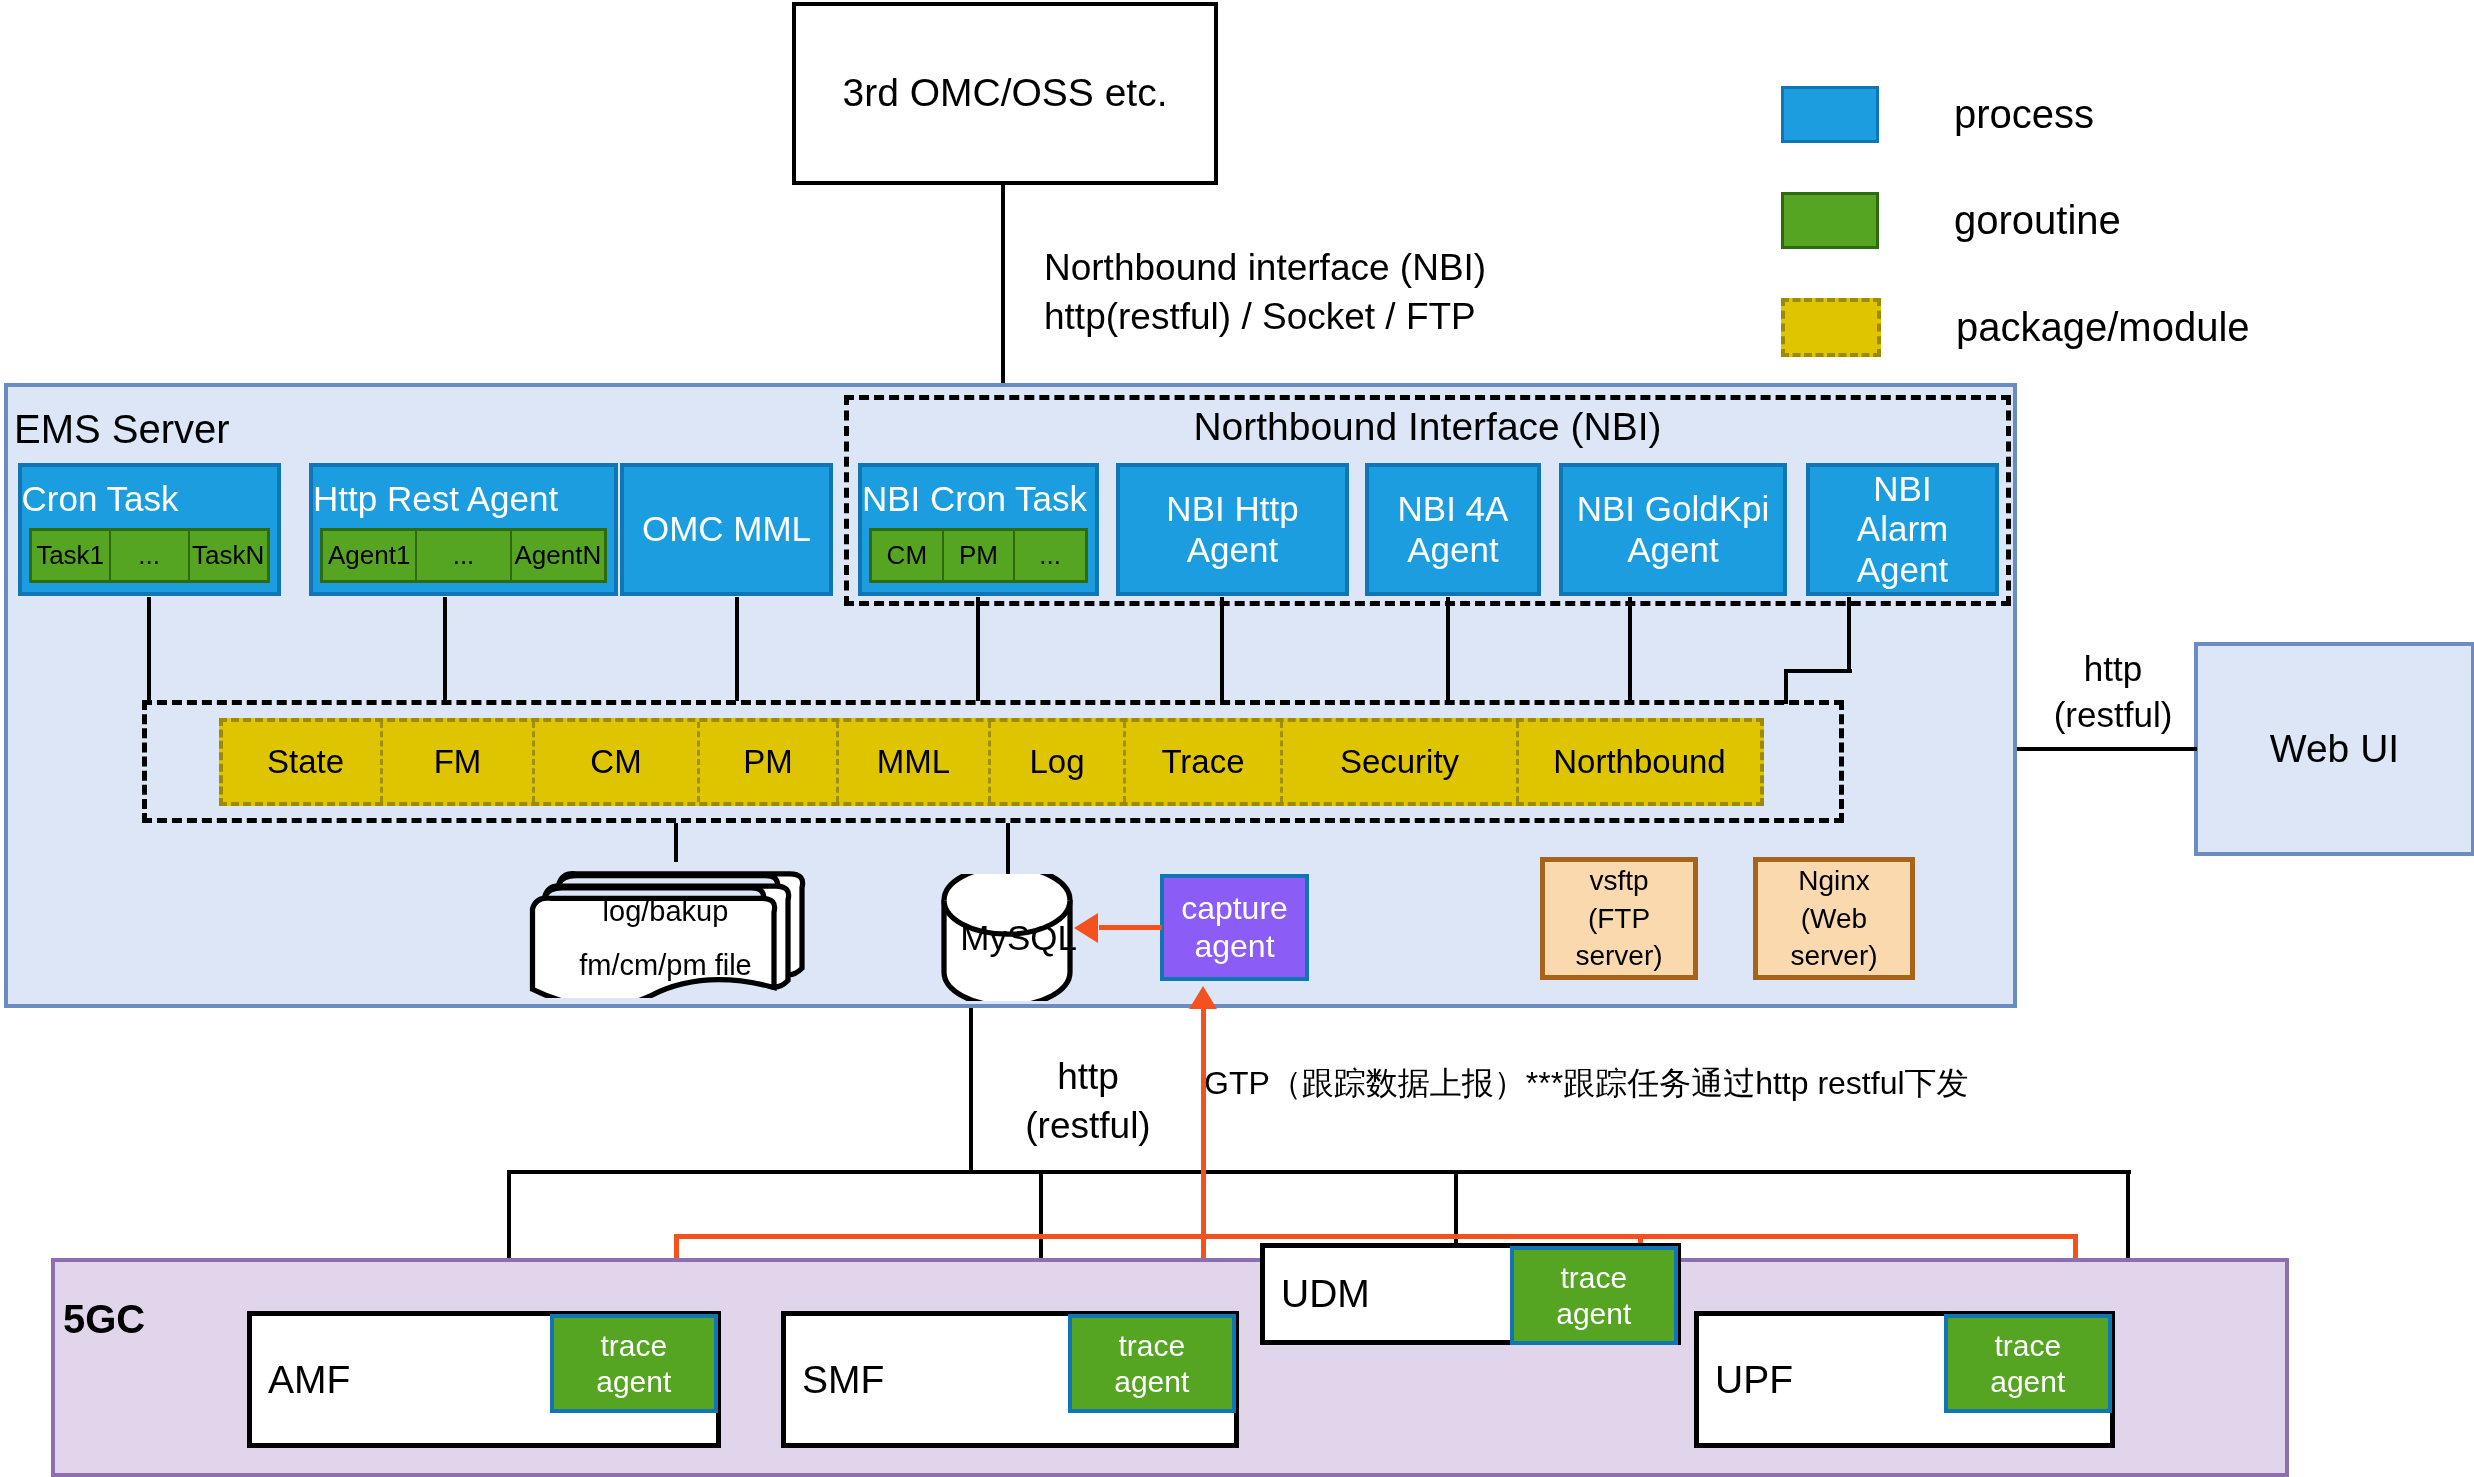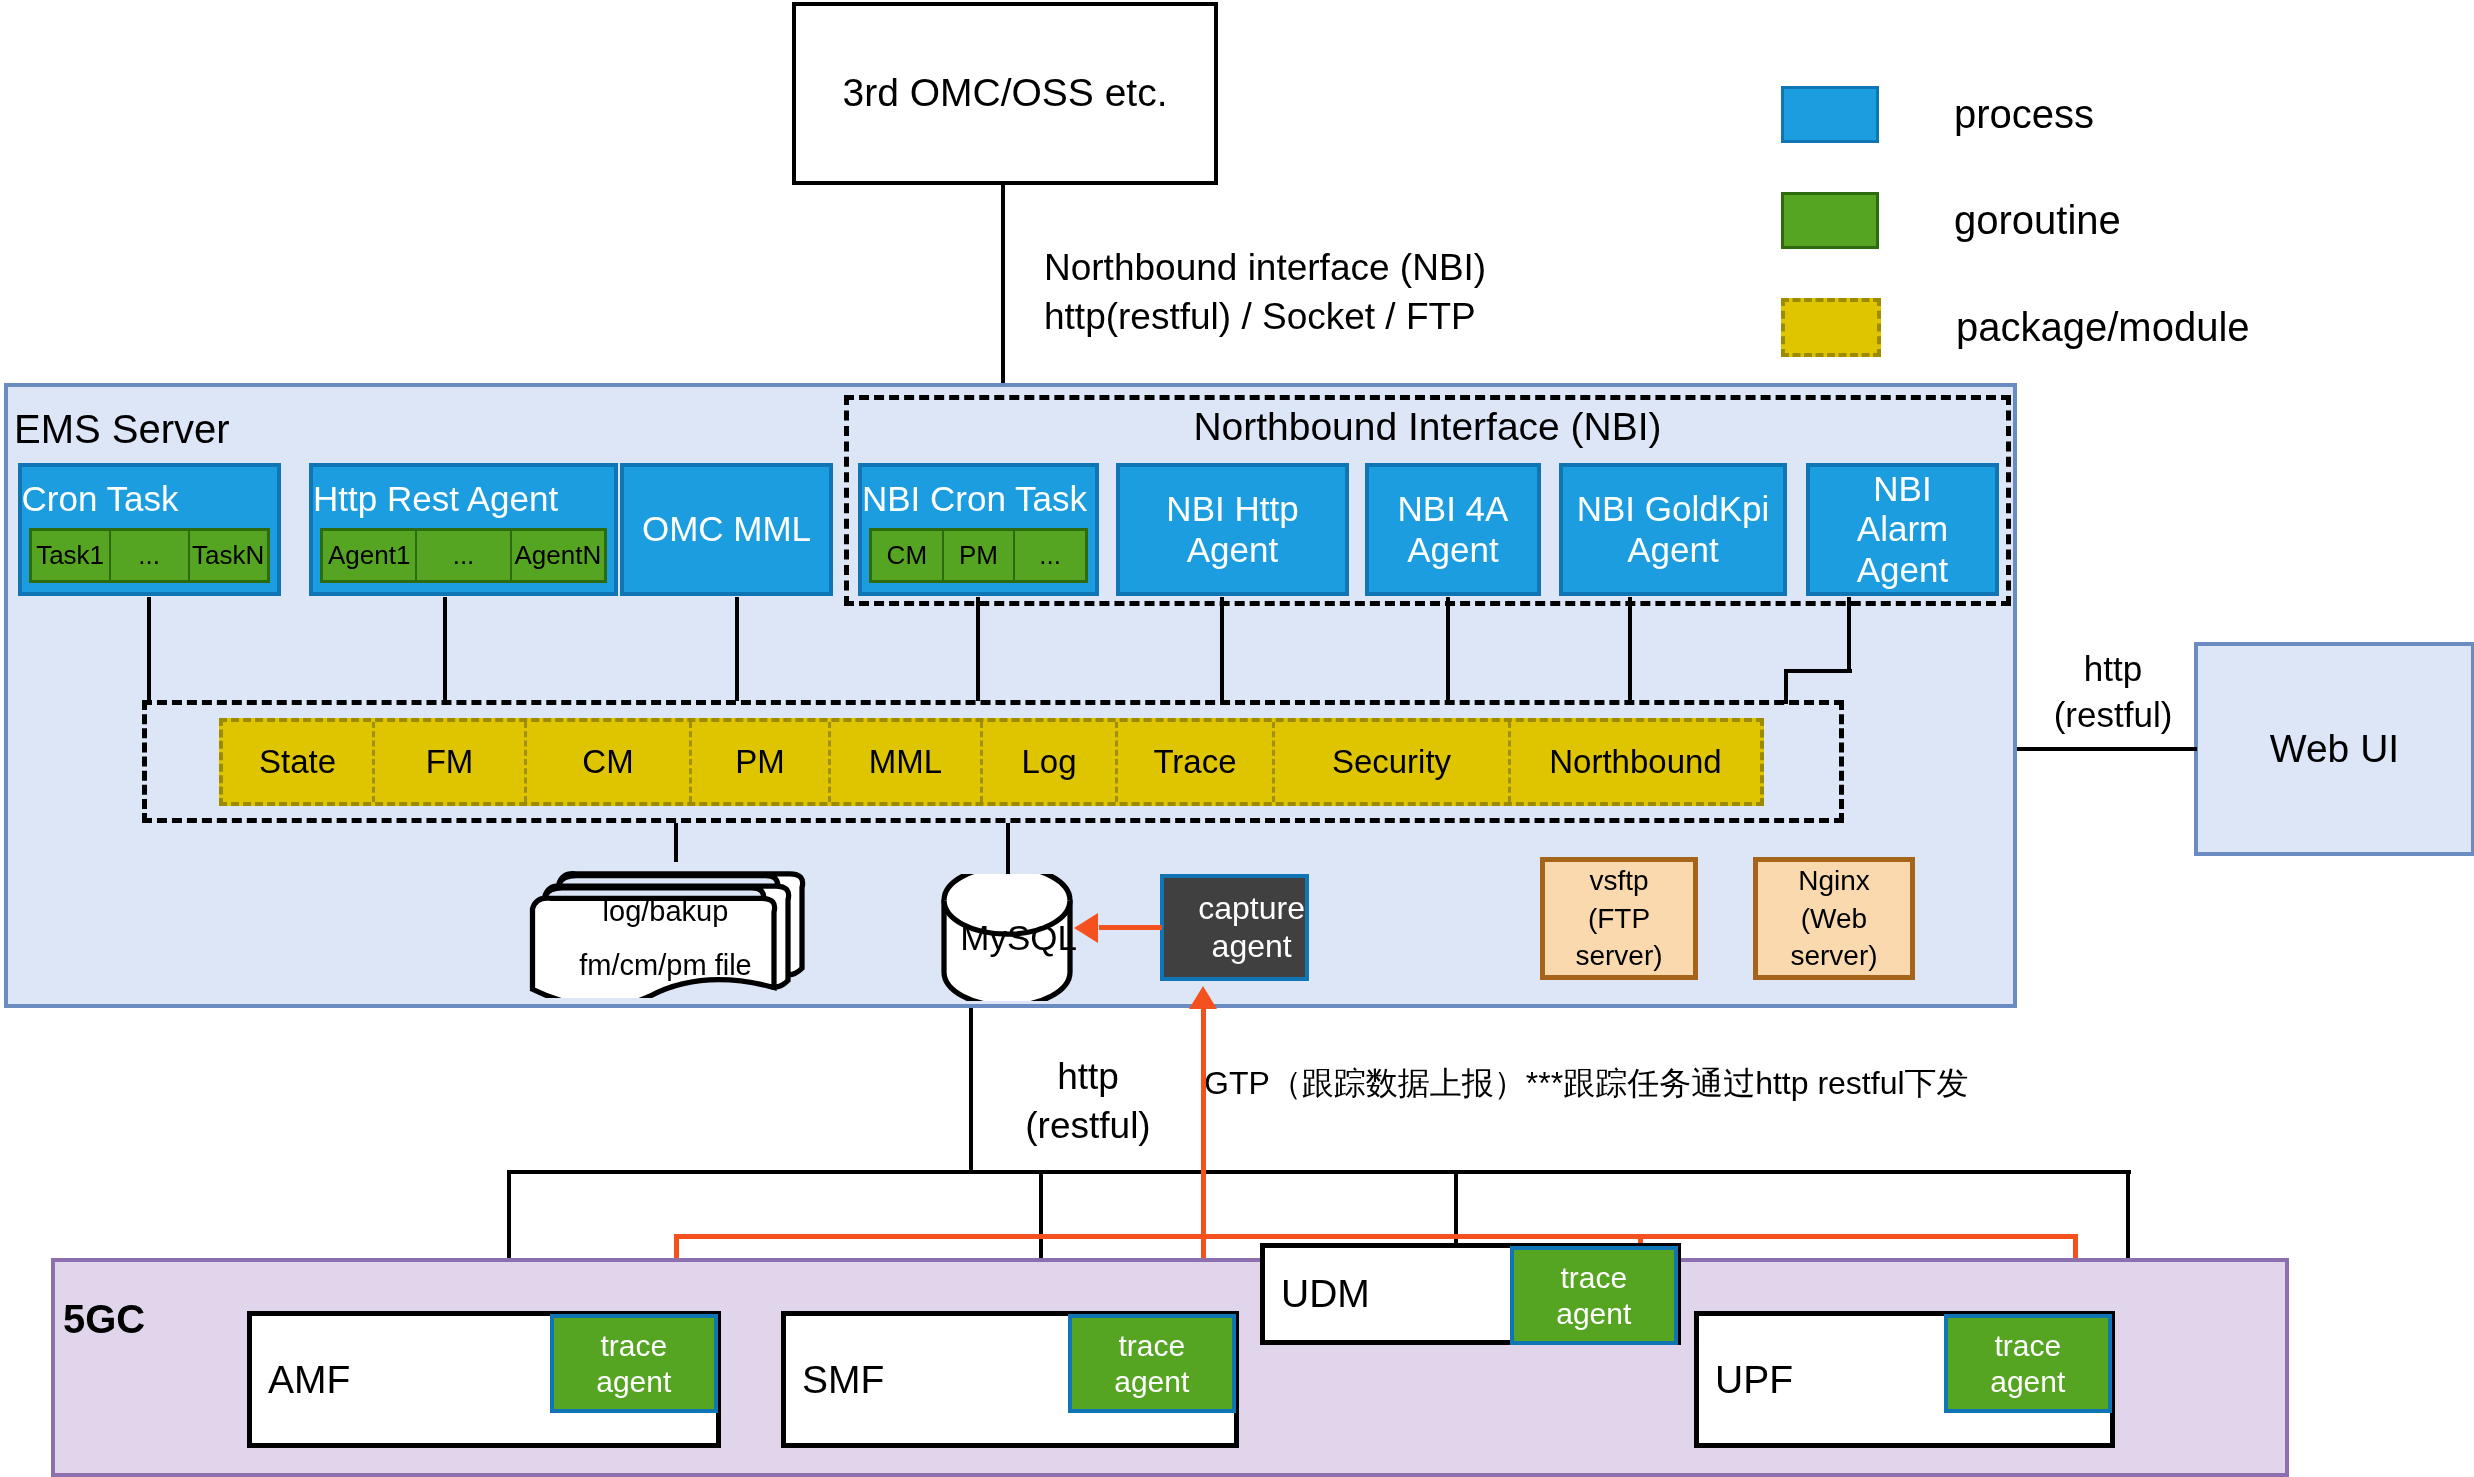--- a/index.html
+++ b/index.html
@@ -47,21 +47,21 @@
   #module-bus{left:219px;top:718px;width:1545px;height:88px;display:flex;background:#DFC400;border:4.4px dashed #9C8A00;}
   .mod-cell{display:flex;align-items:center;justify-content:center;font-size:33px;color:#000;
             border-right:3.5px dashed #A08F16;white-space:nowrap;}
   .mod-cell:last-child{border-right:none;}
 
   
   #file-stack{left:527px;top:858px;width:298px;height:140px;}
   #file-text{left:534px;top:885px;width:263px;font-size:29px;line-height:1.85;text-align:center;}
   #mysql-cyl{left:937px;top:874px;width:140px;height:127px;}
   #mysql-label{left:937px;top:918px;width:140px;text-align:right;font-size:35px;}
-  #capture-agent{left:1160px;top:874px;width:149px;height:107px;background:#404040;border:4.4px solid #1075B5;color:#fff;font-size:32px;line-height:1.18;justify-content:flex-end;}
+  #capture-agent{left:1160px;top:874px;width:149px;height:107px;background:#8b5cf6;border:4.4px solid #1075B5;color:#fff;font-size:32px;line-height:1.18;}
   #vsftp{left:1540px;top:857px;width:158px;height:123px;background:#FAD9AE;border:5.3px solid #A6641A;font-size:28px;line-height:1.35;}
   #nginx{left:1753px;top:857px;width:162px;height:123px;background:#FAD9AE;border:5.3px solid #A6641A;font-size:28px;line-height:1.35;}
 
   
   #web-ui{left:2194px;top:642px;width:281px;height:214px;background:#DCE6F7;border:4.4px solid #6A8CC0;font-size:39px;}
   #webui-edge-label{left:2034px;top:646px;width:158px;font-size:35px;line-height:1.3;text-align:center;}
 
   
   #http-rest-label{left:1009px;top:1053px;width:158px;font-size:37px;line-height:1.32;text-align:center;}
   #gtp-label{left:1204px;top:1062px;font-size:32px;white-space:nowrap;}
@@ -171,21 +171,21 @@
 <div class="ln-v" style="left:1220px;top:597px;height:104px;"></div>
 <div class="ln-v" style="left:1446px;top:597px;height:104px;"></div>
 <div class="ln-v" style="left:1628px;top:597px;height:104px;"></div>
 
 <div class="ln-v" style="left:1847px;top:597px;height:75px;"></div>
 <div class="ln-h" style="left:1784px;top:669px;width:68px;"></div>
 <div class="ln-v" style="left:1784px;top:669px;height:35px;"></div>
 
 <div class="abs" id="module-bus-outer"></div>
 <div class="abs" id="module-bus">
-  <span class="mod-cell" style="flex:0 0 149px;">State</span>
+  <span class="mod-cell" style="flex:0 0 149px;margin-left:8px;">State</span>
   <span class="mod-cell" style="flex:0 0 149px;">FM</span>
   <span class="mod-cell" style="flex:0 0 162px;">CM</span>
   <span class="mod-cell" style="flex:0 0 136px;">PM</span>
   <span class="mod-cell" style="flex:0 0 149px;">MML</span>
   <span class="mod-cell" style="flex:0 0 132px;">Log</span>
   <span class="mod-cell" style="flex:0 0 154px;">Trace</span>
   <span class="mod-cell" style="flex:0 0 233px;">Security</span>
   <span class="mod-cell" style="flex:1 1 auto;">Northbound</span>
 </div>
 

